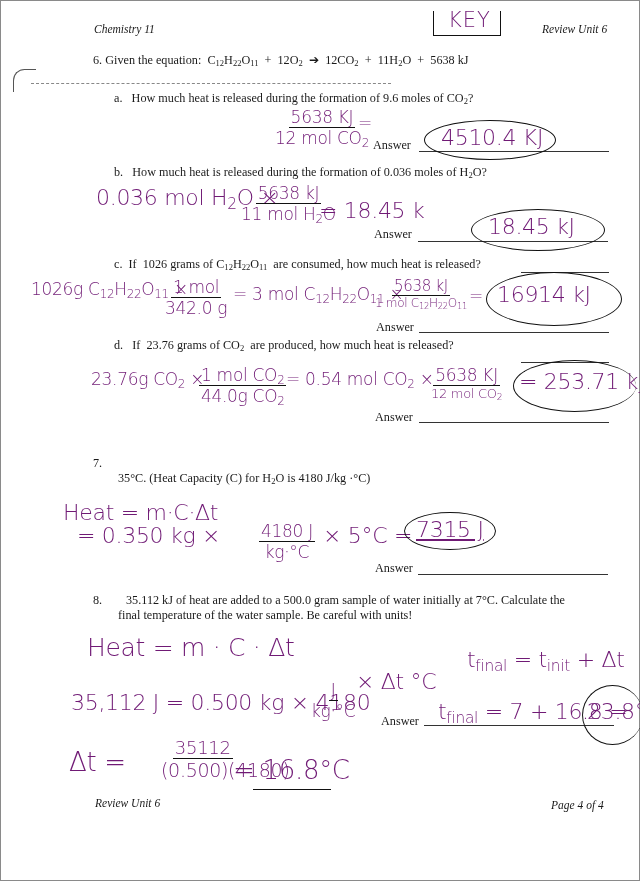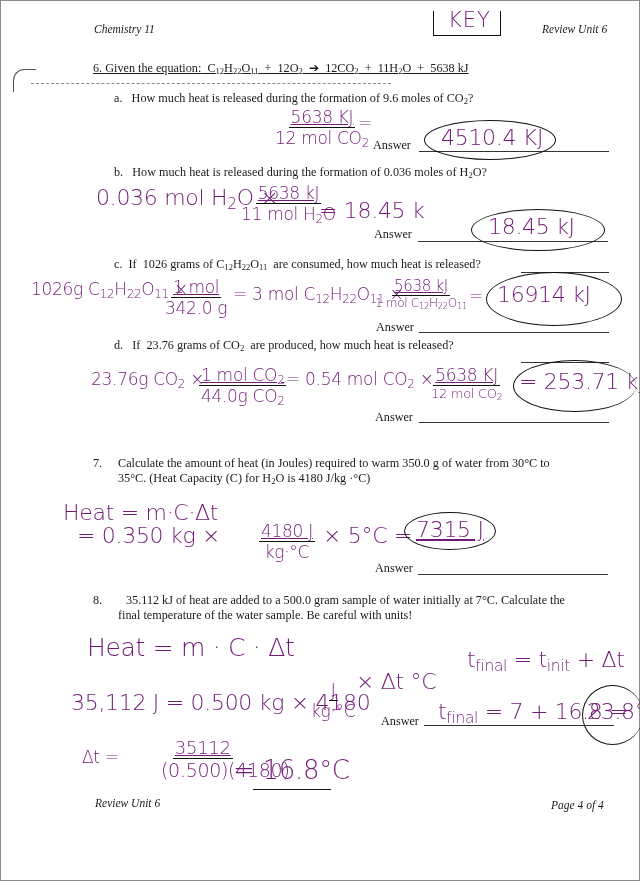--- a/index.html
+++ b/index.html
@@ -6,42 +6,42 @@
   body { width:640px; height:881px; background:#ffffff; position:relative; overflow:hidden; font-family:"Liberation Serif", serif; color:#111; }
   .page { position:absolute; left:0; top:0; width:638px; height:879px; border:1px solid #8a8a8a; background:#fff; }
   .abs { position:absolute; white-space:nowrap; }
   .print { font-family:"Liberation Serif", serif; font-size:12.2px; color:#1a1a1a; }
   .italic { font-style:italic; font-size:11.5px; }
   .hand { font-family:"DejaVu Sans", sans-serif; color:#701a75; font-weight:300; letter-spacing:-0.3px; }
   .h-lg { font-size:22px; }
   .h-md { font-size:17px; }
   .h-sm { font-size:12px; }
   .frac { position:absolute; display:flex; flex-direction:column; align-items:center; }
-  .frac .num { border-bottom:1.4px solid #111; padding:0 2px; line-height:1.05;text-decoration:underline; }
+  .frac .num { border-bottom:1.4px solid #111; padding:0 2px; line-height:1.05; }
   .frac .den { line-height:1.1; padding-top:1px; }
   .answer-line { position:absolute; border-bottom:1px solid #333; height:0; }
   .circle { position:absolute; border:1.6px solid #111; border-radius:50%; }
   sub { font-size:0.7em; vertical-align:-0.25em; line-height:0; }
   .key-box { position:absolute; border-left:1.6px solid #111; border-bottom:1.6px solid #111; border-right:1.6px solid #111; }
   .dash-line { position:absolute; border-top:1px dashed #888; height:0; }
   .underline2 { position:absolute; border-top:1.4px solid #111; height:0; }
 </style>
 </head>
 <body>
 
 <div class="page">
 
   <div class="abs print italic" style="left:93px; top:22px;">Chemistry 11</div>
   <div class="key-box" style="left:432px; top:10px; width:66px; height:24px;"></div>
   <div class="abs hand" style="left:447px; top:7px; font-size:21px; letter-spacing:1px;">KEY</div>
   <div class="abs print italic" style="left:541px; top:22px;">Review Unit 6</div>
 
   <div class="abs" style="left:12px; top:68px; width:22px; height:22px; border-top:1.5px solid #555; border-left:1.5px solid #555; border-radius:50% 0 0 0;"></div>
 
-  <div class="abs print" style="left:92px; top:60px;text-decoration:underline;">
+  <div class="abs print" style="left:92px; top:52px;">
     <span>6.</span>
     <span>Given the equation:</span>
     &nbsp;C<sub>12</sub>H<sub>22</sub>O<sub>11</sub> &nbsp;+ &nbsp;12O<sub>2</sub> &nbsp;➔ &nbsp;12CO<sub>2</sub> &nbsp;+ &nbsp;11H<sub>2</sub>O &nbsp;+ &nbsp;5638 kJ
   </div>
   <div class="dash-line" style="left:30px; top:82px; width:360px;"></div>
 
   <div class="abs print" style="left:113px; top:90px;">
     <span>a.</span>&nbsp;&nbsp; How much heat is released during the formation of 9.6 moles of CO<sub>2</sub>?
   </div>
   <div class="frac hand h-md" style="left:274px; top:108px;">
@@ -101,21 +101,20 @@
   <div class="frac hand h-md" style="left:430px; top:366px;">
     <span class="num">5638 KJ</span>
     <span class="den" style="font-size:13px;">12 mol CO<sub>2</sub></span>
   </div>
   <div class="abs print" style="left:374px; top:409px;">Answer</div>
   <div class="answer-line" style="left:418px; top:421px; width:190px;"></div>
   <div class="circle" style="left:512px; top:359px; width:122px; height:50px; border-right:none;"></div>
   <div class="abs hand h-lg" style="left:518px; top:368px;">= 253.71 kJ</div>
 
   <div class="abs print" style="left:92px; top:455px;">7.</div>
-  <div class="abs print" style="left:117px; top:455px;">Calculate the amount of heat (in Joules) required to warm 350.0 g of water from 30°C to</div>
   <div class="abs print" style="left:117px; top:470px;">35°C. (Heat Capacity (C) for H<sub>2</sub>O is 4180 J/kg ·°C)</div>
   <div class="abs hand h-lg" style="left:62px; top:499px;">Heat = m·C·Δt</div>
   <div class="abs hand h-lg" style="left:76px; top:522px;">= 0.350 kg ×</div>
   <div class="frac hand h-md" style="left:258px; top:522px;">
     <span class="num">4180 J</span>
     <span class="den">kg·°C</span>
   </div>
   <div class="abs hand h-lg" style="left:322px; top:522px;">× 5°C =</div>
   <div class="circle" style="left:403px; top:511px; width:90px; height:36px;"></div>
   <div class="abs hand h-lg" style="left:415px; top:516px; text-decoration:underline;">7315 J</div>
@@ -131,21 +130,21 @@
     <span class="num">J</span>
     <span class="den">kg·°C</span>
   </div>
   <div class="abs hand h-lg" style="left:355px; top:668px;">× Δt °C</div>
   <div class="abs hand h-lg" style="left:466px; top:646px;">t<sub>final</sub> = t<sub>init</sub> + Δt</div>
   <div class="abs print" style="left:380px; top:713px;">Answer</div>
   <div class="answer-line" style="left:423px; top:724px; width:190px;"></div>
   <div class="abs hand h-lg" style="left:437px; top:698px;">t<sub>final</sub> = 7 + 16.8 =</div>
   <div class="circle" style="left:581px; top:684px; width:60px; height:58px; border-right:none;"></div>
   <div class="abs hand h-lg" style="left:586px; top:698px;">23.8°C</div>
-  <div class="abs hand h-lg" style="left:81px; top:746px; font-size:17px;">Δt =</div>
+  <div class="abs hand h-lg" style="left:68px; top:746px; font-size:26px;">Δt =</div>
   <div class="frac hand h-lg" style="left:115px; top:738px;">
     <span class="num" style="font-size:18px;">35112</span>
     <span class="den" style="font-size:19px;margin-left:45px;">(0.500)(4180)</span>
   </div>
   <div class="abs hand h-lg" style="left:232px; top:754px; font-size:26px;">= 16.8°C</div>
   <div class="underline2" style="left:252px; top:788px; width:78px;"></div>
 
   <div class="abs print italic" style="left:94px; top:796px;">Review Unit 6</div>
   <div class="abs print italic" style="left:550px; top:798px;">Page 4 of 4</div>
 

